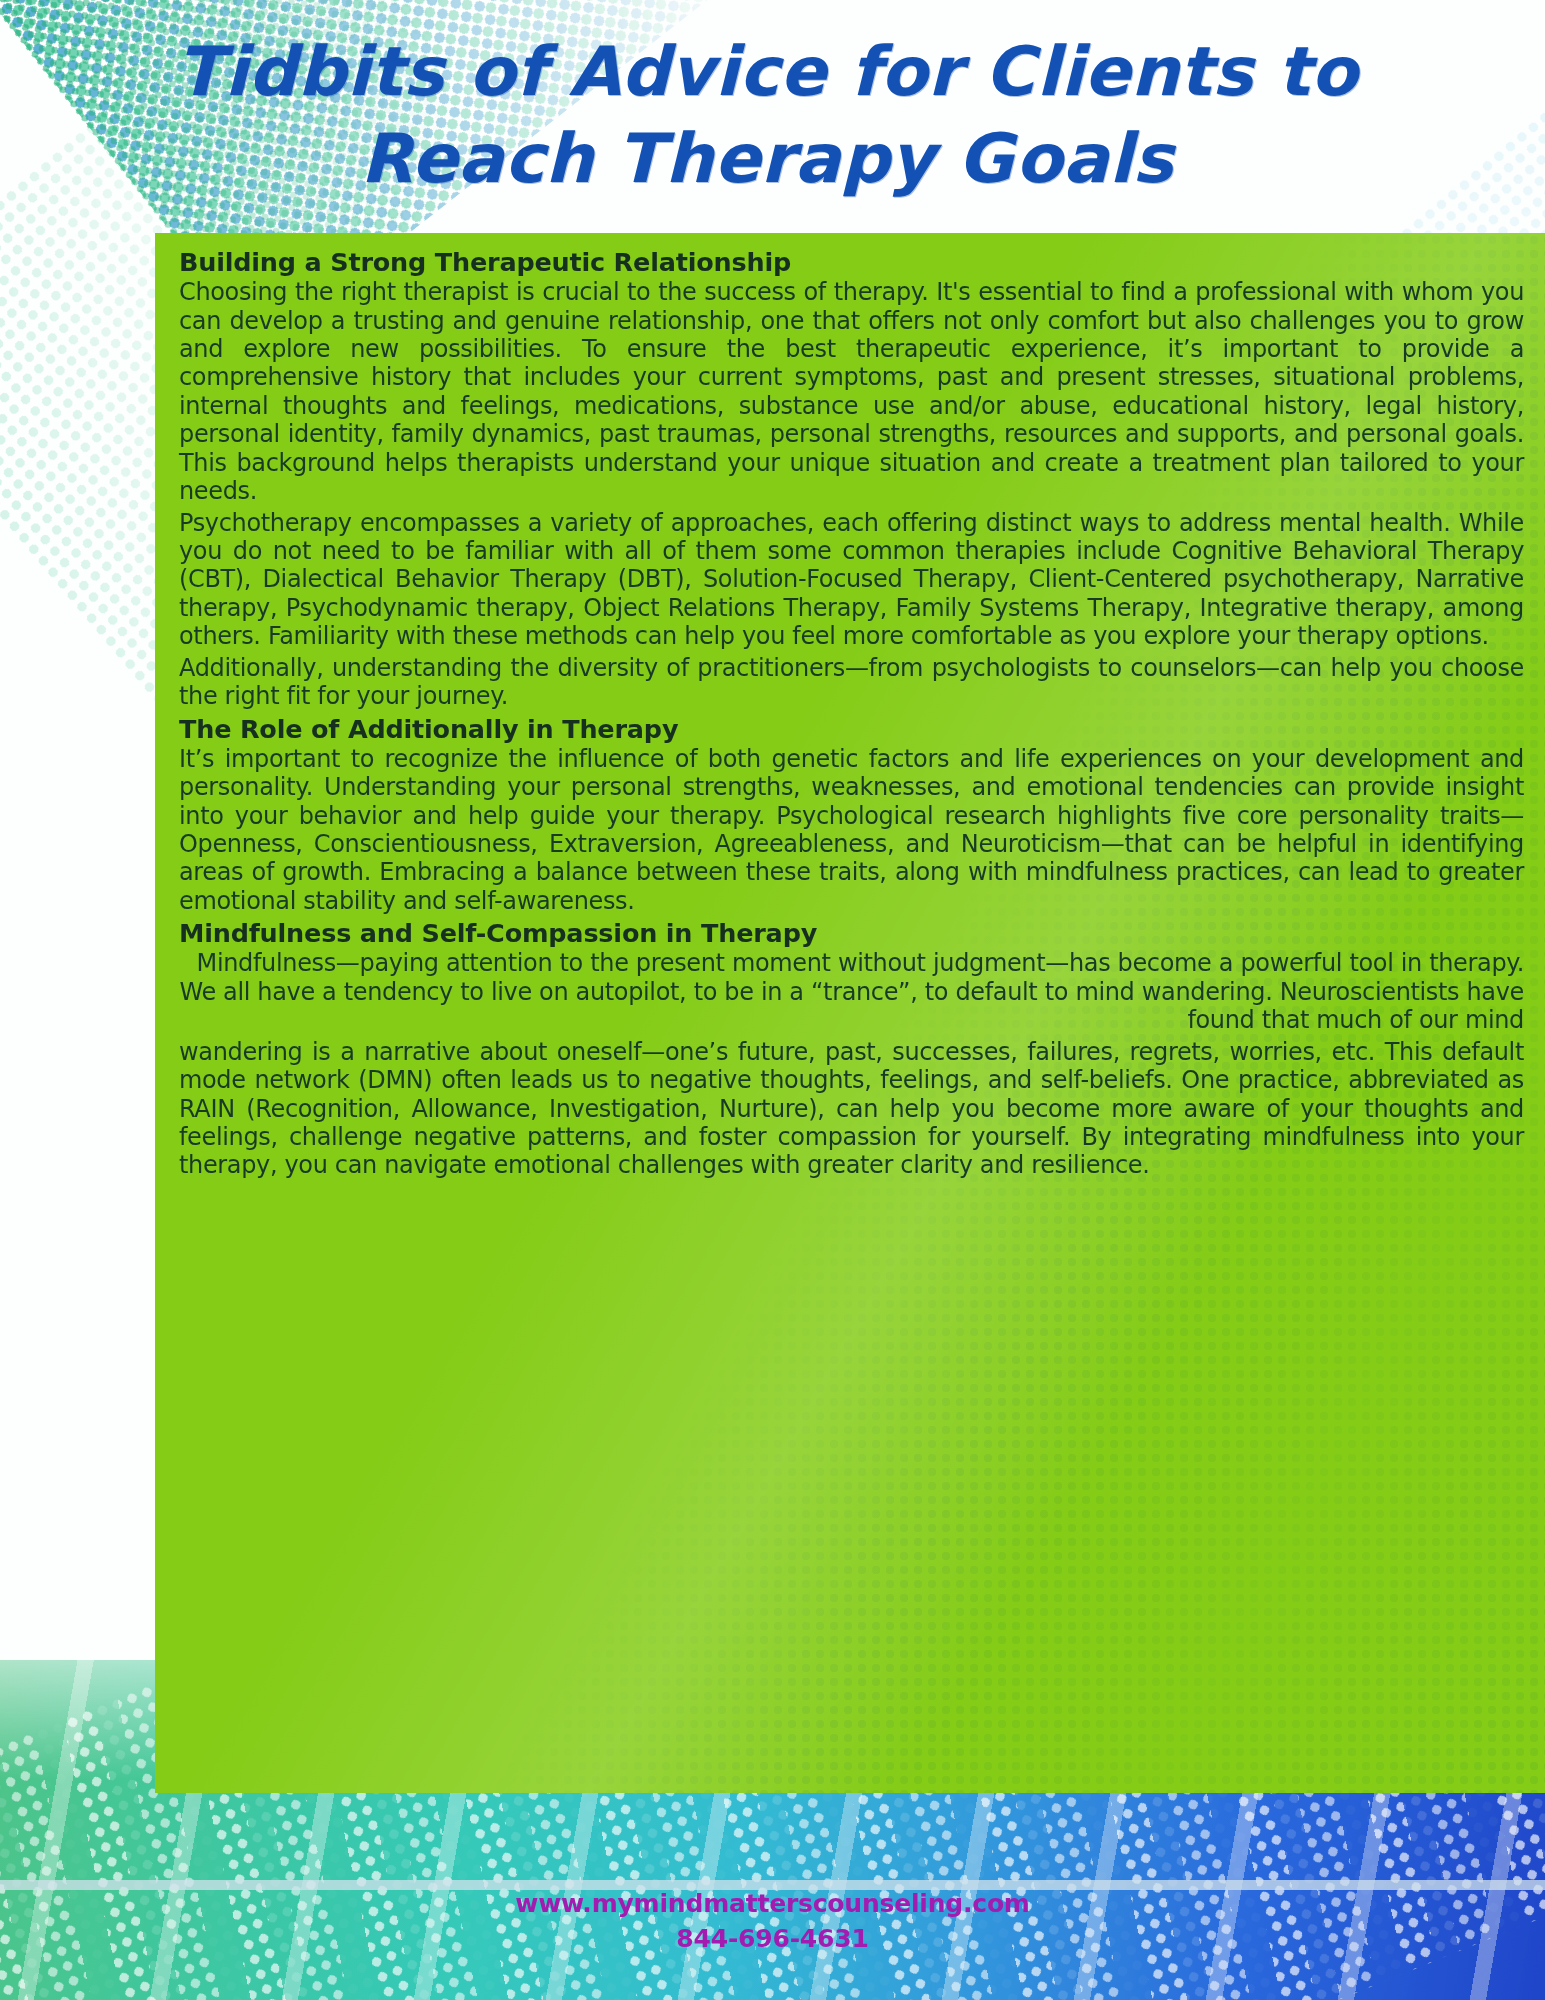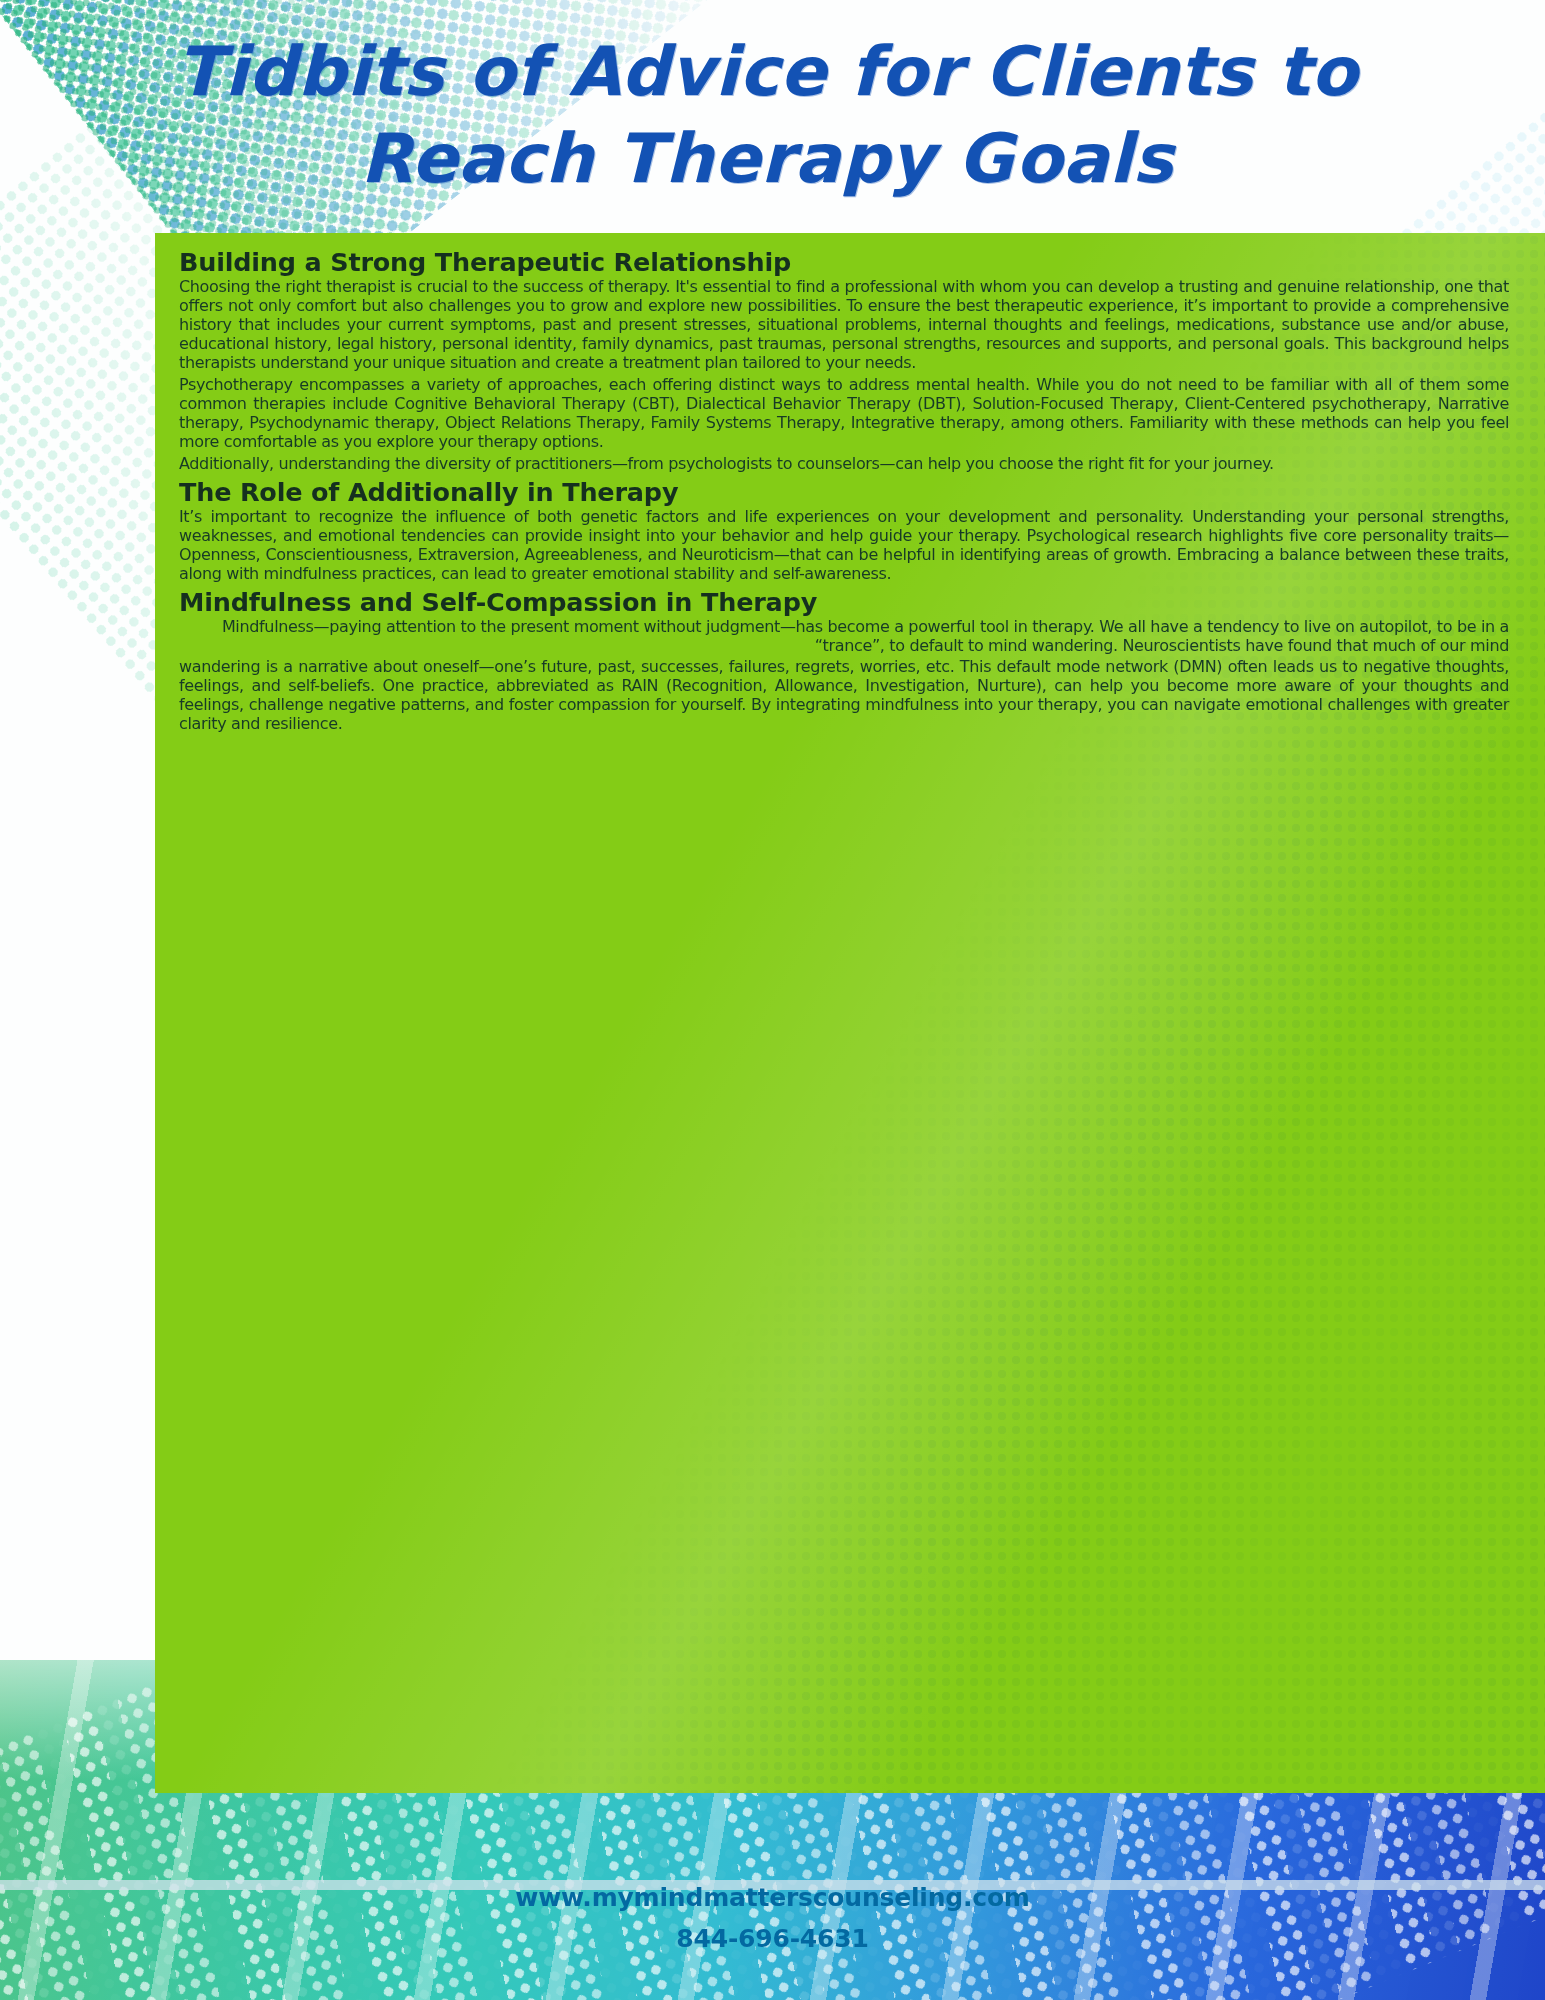--- a/index.html
+++ b/index.html
@@ -164,43 +164,42 @@
   h2.sec-head{
     margin:0 0 1px 0;
     font-family:"DejaVu Sans", sans-serif;
     font-weight:bold;
     font-size:25.5px;
     line-height:1.18;
     color:#15301f;
     letter-spacing:-0.2px;
   }
   p.sec-body{
-    margin:0 16px 3px 0;
-    font-family:"DejaVu Sans", sans-serif;
-    font-size:16px;
+    margin:0 1px 3px 0;
+    font-family:"DejaVu Sans", sans-serif;
+    font-size:24px;
     line-height:1.185;
     color:#173b26;
     text-align:justify;
     letter-spacing:-0.35px;
     word-spacing:0px;
   }
   p.sec-body.left{ text-align:right; }
 
   
   #footer{
     position:absolute;left:0;right:0;bottom:44px;text-align:center;z-index:6;
   }
   .footer-line{
     font-family:"DejaVu Sans", sans-serif;
     font-weight:bold;
     font-size:25px;
     line-height:1.4;
-    color:#0369a1;
+    color:#a21caf;
     letter-spacing:-0.2px;
-    margin-top:6px;
   }
   .footer-line.phone{font-size:25px;}
 </style>
 </head>
 <body>
 
 <div id="page">
 
   <div class="halftone ht-tl"></div>
   <div class="halftone ht-tl2"></div>

